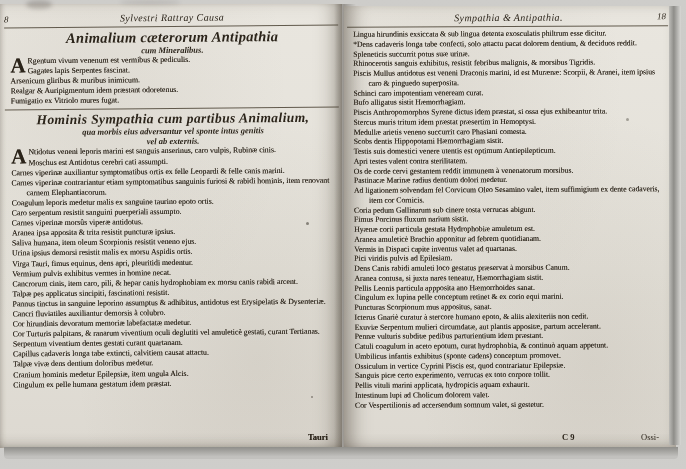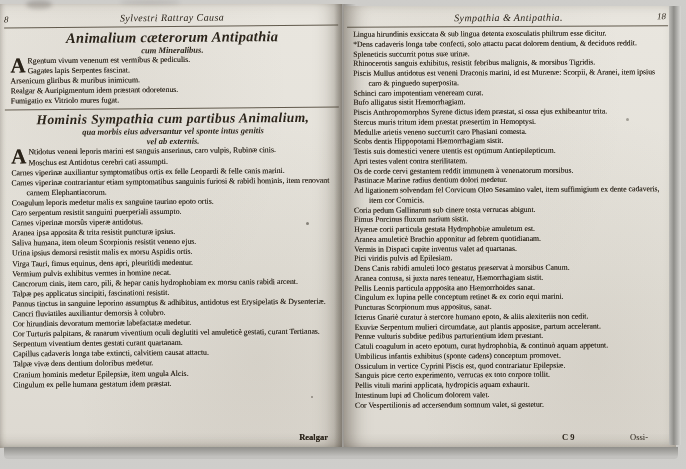--- a/index.html
+++ b/index.html
@@ -48,21 +48,21 @@
     text-shadow:0 0 .4px rgba(43,36,26,.65);}
   .page-right .tline{line-height:9.75px;font-size:7.7px;}
   .body-lines .tline{padding-left:15px;text-indent:-15px;}
   .dc-block{overflow:visible;}
   .dropcap{float:left;font-size:21px;line-height:19px;font-weight:bold;
     padding-right:2px;text-shadow:0 0 .4px rgba(43,36,26,.65);}
   .catchword{position:absolute;right:14px;bottom:6px;font-size:8.5px;font-weight:bold;
     text-shadow:0 0 .4px rgba(43,36,26,.65);}
   .sig-row{position:absolute;left:0;right:12px;bottom:5px;height:11px;font-size:8.5px;}
   .signature{position:absolute;left:218px;font-weight:bold;}
-  .catchword-r{position:absolute;right:16px;}
+  .catchword-r{position:absolute;right:5px;}
   
   .stain-top{position:absolute;left:26px;top:0;width:26px;height:9px;border-radius:50%;
     background:rgba(105,100,94,.35);filter:blur(2px);}
   .stain-top2{position:absolute;left:120px;top:0;width:60px;height:5px;border-radius:50%;
     background:rgba(120,115,108,.22);filter:blur(2px);}
   .speck1{position:absolute;left:306px;top:222px;width:3px;height:3px;border-radius:50%;
     background:rgba(60,54,45,.55);}
   .speck2{position:absolute;left:626px;top:118px;width:3px;height:3px;border-radius:50%;
     background:rgba(60,54,45,.4);}
   .speck3{position:absolute;left:311px;top:396px;width:2px;height:2px;border-radius:50%;
@@ -123,21 +123,21 @@
           <div class="tline">Cancri fluviatiles auxiliantur demorsis à colubro.</div>
           <div class="tline">Cor hirundinis devoratum memoriæ labefactatæ medetur.</div>
           <div class="tline">Cor Turturis palpitans, &amp; ranarum viventium oculi deglutiti vel amuleticè gestati, curant Tertianas.</div>
           <div class="tline">Serpentum viventium dentes gestati curant quartanam.</div>
           <div class="tline">Capillus cadaveris longa tabe extincti, calvitiem causat attactu.</div>
           <div class="tline">Talpæ vivæ dens dentium doloribus medetur.</div>
           <div class="tline">Cranium hominis medetur Epilepsiæ, item ungula Alcis.</div>
           <div class="tline">Cingulum ex pelle humana gestatum idem præstat.</div>
         </div>
     </div>
-    <div class="catchword">Realgar</div>
+    <div class="catchword">Tauri</div>
   </div>
 
   <div class="gutter"></div>
 
   <div class="page page-right">
     <div class="tilt-r">
       <div class="head-row">
         <span class="head-center">Sympathia &amp; Antipathia.</span>
         <span class="pn-right">18</span>
       </div>

